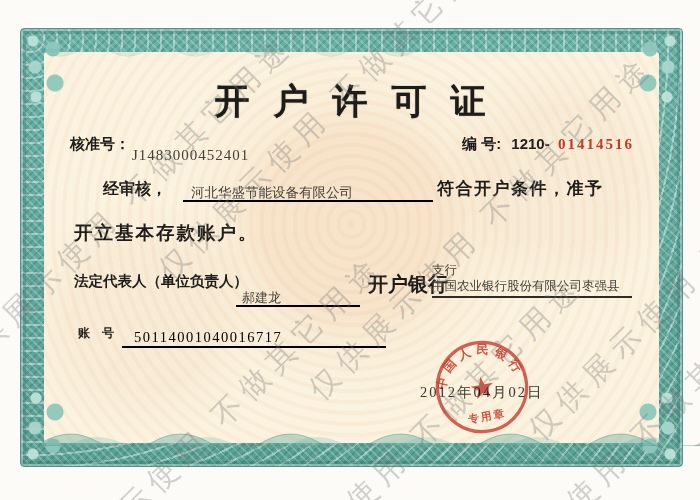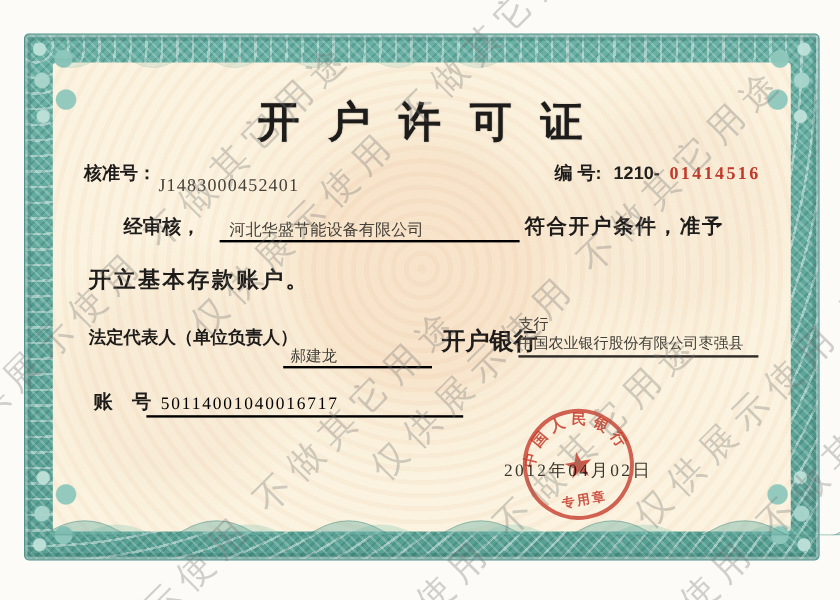--- a/index.html
+++ b/index.html
@@ -69,21 +69,21 @@
   .company-line{top:178px; left:183px; width:250px; height:22px;}
   .company-name{position:relative; top:5px; left:8px; font-size:13.5px;}
   .qualify{top:177px; left:437px; font-size:17px; letter-spacing:1.5px;}
   .open-account{top:220px; left:74px; font-size:18.5px; letter-spacing:2px;}
   .rep-label{top:272px; left:74px; font-size:14.5px;}
   .rep-line{top:284px; left:236px; width:124px; height:21px;}
   .rep-name{position:relative; top:4px; left:6px; font-size:13px;}
   .bank-label{top:271px; left:368px; font-size:20px;}
   .bank-block{position:absolute; top:262px; left:432px; width:200px; border-bottom:2px solid #2e2b28; padding-bottom:2px;}
   .bank-line{font-family:"Liberation Serif","DejaVu Serif",serif; color:#45413a; font-size:12.5px; line-height:16px; white-space:nowrap;}
-  .account-label{top:325px; left:78px; font-size:16px;}
+  .account-label{top:325px; left:78px; font-size:12px;}
   .account-line{top:324px; left:122px; width:264px; height:22px;}
   .account-number{position:relative; top:4px; left:12px; font-size:14.5px; letter-spacing:1.5px; color:#000000;}
   .authority-label{top:358px; left:424px; font-size:14.5px;}
   .issue-date{top:383px; left:420px; font-size:14.5px; letter-spacing:2px; color:#3c362e;}
   
   .seal{
     position:absolute; left:433px; top:338px; width:98px; height:98px; z-index:20;
     transform:rotate(-10deg); mix-blend-mode:multiply; opacity:.9;
   }
   

